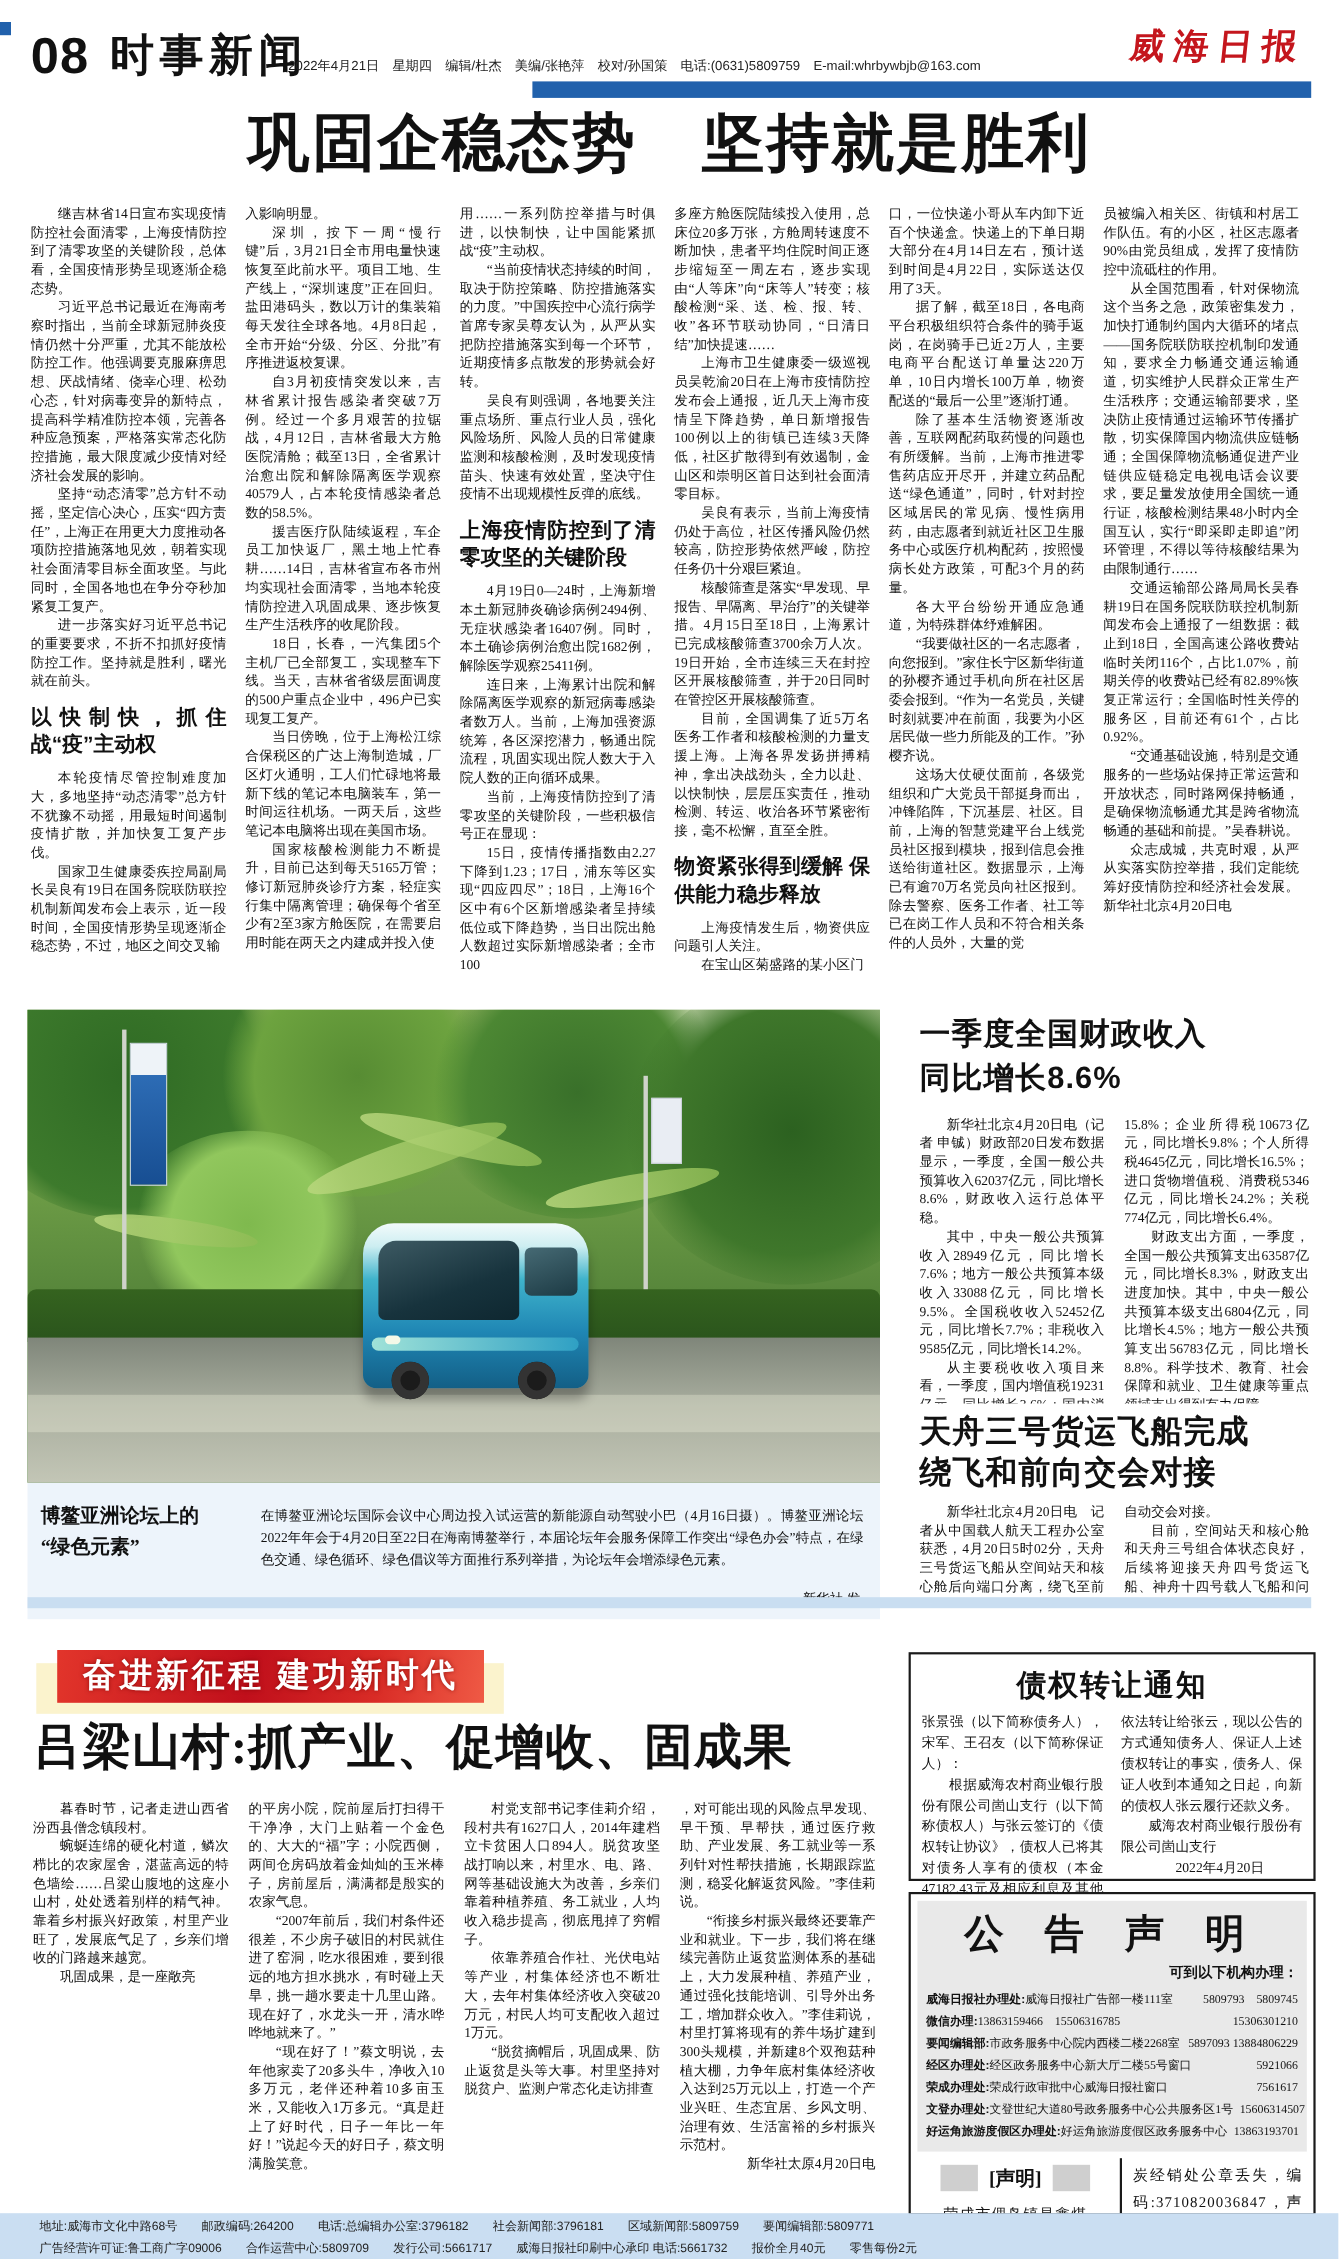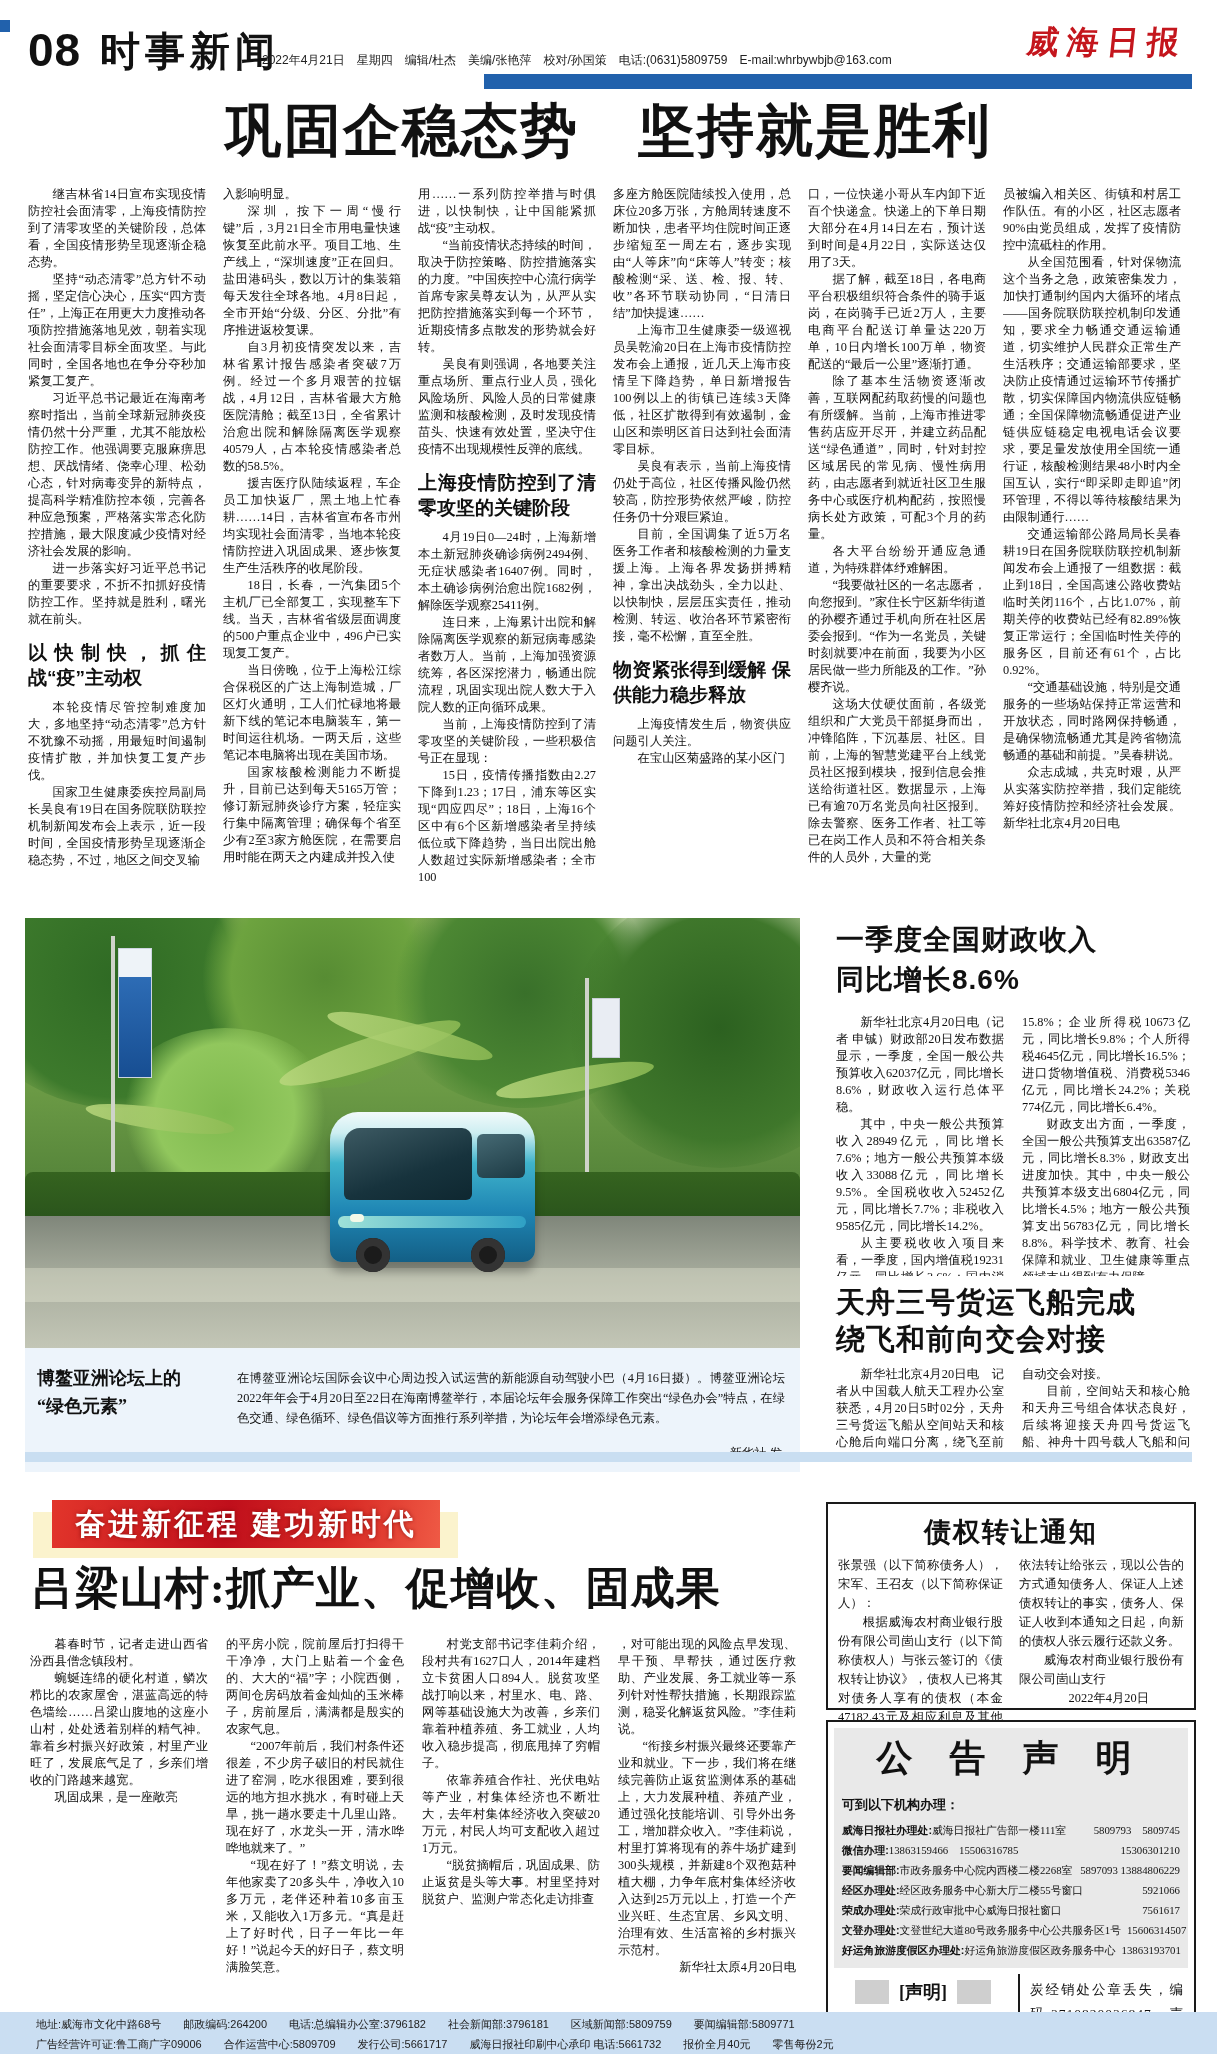--- a/index.html
+++ b/index.html
@@ -84,21 +84,21 @@
   .box{position:absolute;border:2px solid #1a1a1a;background:#fff;}
   .zq-title{margin:10px 0 6px;text-align:center;font-weight:900;font-size:27px;letter-spacing:2px;}
   .zq-cols{display:flex;justify-content:space-between;padding:0 10px;}
   .zq-col{width:165px;font-size:12.4px;line-height:19px;text-align:justify;}
   .zq-col p{margin:0;text-indent:2em;}
   .zq-col p.noind{text-indent:0;}
   .zq-col p.date{text-indent:4em;}
 
   .gg-top{background:#e9e9e9;margin:6px;padding:4px 8px 8px;}
   .gg-title{text-align:center;font-weight:900;font-size:36px;line-height:48px;letter-spacing:14px;margin:2px 0 0;}
-  .gg-sub{text-align:left;font-weight:bold;font-size:13px;margin:14px 0 6px;}
+  .gg-sub{text-align:right;font-weight:bold;font-size:13px;margin:2px 0 6px;}
   .gg-row{display:flex;font-size:10.8px;line-height:20px;white-space:nowrap;}
   .gg-row b{font-family:"Liberation Sans","DejaVu Sans",sans-serif;}
   .gg-ph{margin-left:auto;padding-left:6px;}
   .sm-row{display:flex;margin:4px 10px 0;}
   .sm-left{width:170px;text-align:center;}
   .sm-tagline{display:flex;align-items:center;justify-content:center;gap:10px;margin-top:6px;}
   .sm-box{display:inline-block;width:34px;height:24px;background:#cfcfcf;}
   .sm-tag{font-weight:900;font-size:18px;}
   .sm-name{font-size:13.5px;margin-top:12px;letter-spacing:1px;}
   .sm-divider{width:2px;background:#1a1a1a;margin:0 10px;}
@@ -119,22 +119,22 @@
   <div class="page-num sans">08</div>
   <div class="section-title sans">时事新闻</div>
   <div class="header-meta">2022年4月21日　星期四　编辑/杜杰　美编/张艳萍　校对/孙国策　电话:(0631)5809759　E-mail:whrbywbjb@163.com</div>
   <div class="masthead">威海日报</div>
   <div class="header-bar"></div>
 
   <div class="main-hl">巩固企稳态势　坚持就是胜利</div>
 
   <div class="col" style="left:28px;top:186px;height:719px;">
     <p>继吉林省14日宣布实现疫情防控社会面清零，上海疫情防控到了清零攻坚的关键阶段，总体看，全国疫情形势呈现逐渐企稳态势。</p>
+    <p>习近平总书记最近在海南考察时指出，当前全球新冠肺炎疫情仍然十分严重，尤其不能放松防控工作。他强调要克服麻痹思想、厌战情绪、侥幸心理、松劲心态，针对病毒变异的新特点，提高科学精准防控本领，完善各种应急预案，严格落实常态化防控措施，最大限度减少疫情对经济社会发展的影响。</p>
     <p>坚持“动态清零”总方针不动摇，坚定信心决心，压实“四方责任”，上海正在用更大力度推动各项防控措施落地见效，朝着实现社会面清零目标全面攻坚。与此同时，全国各地也在争分夺秒加紧复工复产。</p>
-    <p>习近平总书记最近在海南考察时指出，当前全球新冠肺炎疫情仍然十分严重，尤其不能放松防控工作。他强调要克服麻痹思想、厌战情绪、侥幸心理、松劲心态，针对病毒变异的新特点，提高科学精准防控本领，完善各种应急预案，严格落实常态化防控措施，最大限度减少疫情对经济社会发展的影响。</p>
     <p>进一步落实好习近平总书记的重要要求，不折不扣抓好疫情防控工作。坚持就是胜利，曙光就在前头。</p>
     <h3 class="subhd">以快制快，抓住战“疫”主动权</h3>
     <p>本轮疫情尽管控制难度加大，多地坚持“动态清零”总方针不犹豫不动摇，用最短时间遏制疫情扩散，并加快复工复产步伐。</p>
     <p>国家卫生健康委疾控局副局长吴良有19日在国务院联防联控机制新闻发布会上表示，近一段时间，全国疫情形势呈现逐渐企稳态势，不过，地区之间交叉输</p>
   </div>
 
   <div class="col" style="left:223px;top:186px;height:719px;">
     <p class="noindent">入影响明显。</p>
     <p>深圳，按下一周“慢行键”后，3月21日全市用电量快速恢复至此前水平。项目工地、生产线上，“深圳速度”正在回归。盐田港码头，数以万计的集装箱每天发往全球各地。4月8日起，全市开始“分级、分区、分批”有序推进返校复课。</p>
     <p>自3月初疫情突发以来，吉林省累计报告感染者突破7万例。经过一个多月艰苦的拉锯战，4月12日，吉林省最大方舱医院清舱；截至13日，全省累计治愈出院和解除隔离医学观察40579人，占本轮疫情感染者总数的58.5%。</p>
@@ -152,20 +152,21 @@
     <p>4月19日0—24时，上海新增本土新冠肺炎确诊病例2494例、无症状感染者16407例。同时，本土确诊病例治愈出院1682例，解除医学观察25411例。</p>
     <p>连日来，上海累计出院和解除隔离医学观察的新冠病毒感染者数万人。当前，上海加强资源统筹，各区深挖潜力，畅通出院流程，巩固实现出院人数大于入院人数的正向循环成果。</p>
     <p>当前，上海疫情防控到了清零攻坚的关键阶段，一些积极信号正在显现：</p>
     <p>15日，疫情传播指数由2.27下降到1.23；17日，浦东等区实现“四应四尽”；18日，上海16个区中有6个区新增感染者呈持续低位或下降趋势，当日出院出舱人数超过实际新增感染者；全市100</p>
   </div>
 
   <div class="col" style="left:613px;top:186px;height:719px;">
     <p class="noindent">多座方舱医院陆续投入使用，总床位20多万张，方舱周转速度不断加快，患者平均住院时间正逐步缩短至一周左右，逐步实现由“人等床”向“床等人”转变；核酸检测“采、送、检、报、转、收”各环节联动协同，“日清日结”加快提速……</p>
     <p>上海市卫生健康委一级巡视员吴乾渝20日在上海市疫情防控发布会上通报，近几天上海市疫情呈下降趋势，单日新增报告100例以上的街镇已连续3天降低，社区扩散得到有效遏制，金山区和崇明区首日达到社会面清零目标。</p>
     <p>吴良有表示，当前上海疫情仍处于高位，社区传播风险仍然较高，防控形势依然严峻，防控任务仍十分艰巨紧迫。</p>
+    <p>核酸筛查是落实“早发现、早报告、早隔离、早治疗”的关键举措。4月15日至18日，上海累计已完成核酸筛查3700余万人次。19日开始，全市连续三天在封控区开展核酸筛查，并于20日同时在管控区开展核酸筛查。</p>
     <p>目前，全国调集了近5万名医务工作者和核酸检测的力量支援上海。上海各界发扬拼搏精神，拿出决战劲头，全力以赴、以快制快，层层压实责任，推动检测、转运、收治各环节紧密衔接，毫不松懈，直至全胜。</p>
     <h3 class="subhd">物资紧张得到缓解 保供能力稳步释放</h3>
     <p>上海疫情发生后，物资供应问题引人关注。</p>
     <p>在宝山区菊盛路的某小区门</p>
   </div>
 
   <div class="col" style="left:808px;top:186px;height:719px;">
     <p class="noindent">口，一位快递小哥从车内卸下近百个快递盒。快递上的下单日期大部分在4月14日左右，预计送到时间是4月22日，实际送达仅用了3天。</p>
     <p>据了解，截至18日，各电商平台积极组织符合条件的骑手返岗，在岗骑手已近2万人，主要电商平台配送订单量达220万单，10日内增长100万单，物资配送的“最后一公里”逐渐打通。</p>
     <p>除了基本生活物资逐渐改善，互联网配药取药慢的问题也有所缓解。当前，上海市推进零售药店应开尽开，并建立药品配送“绿色通道”，同时，针对封控区域居民的常见病、慢性病用药，由志愿者到就近社区卫生服务中心或医疗机构配药，按照慢病长处方政策，可配3个月的药量。</p>

